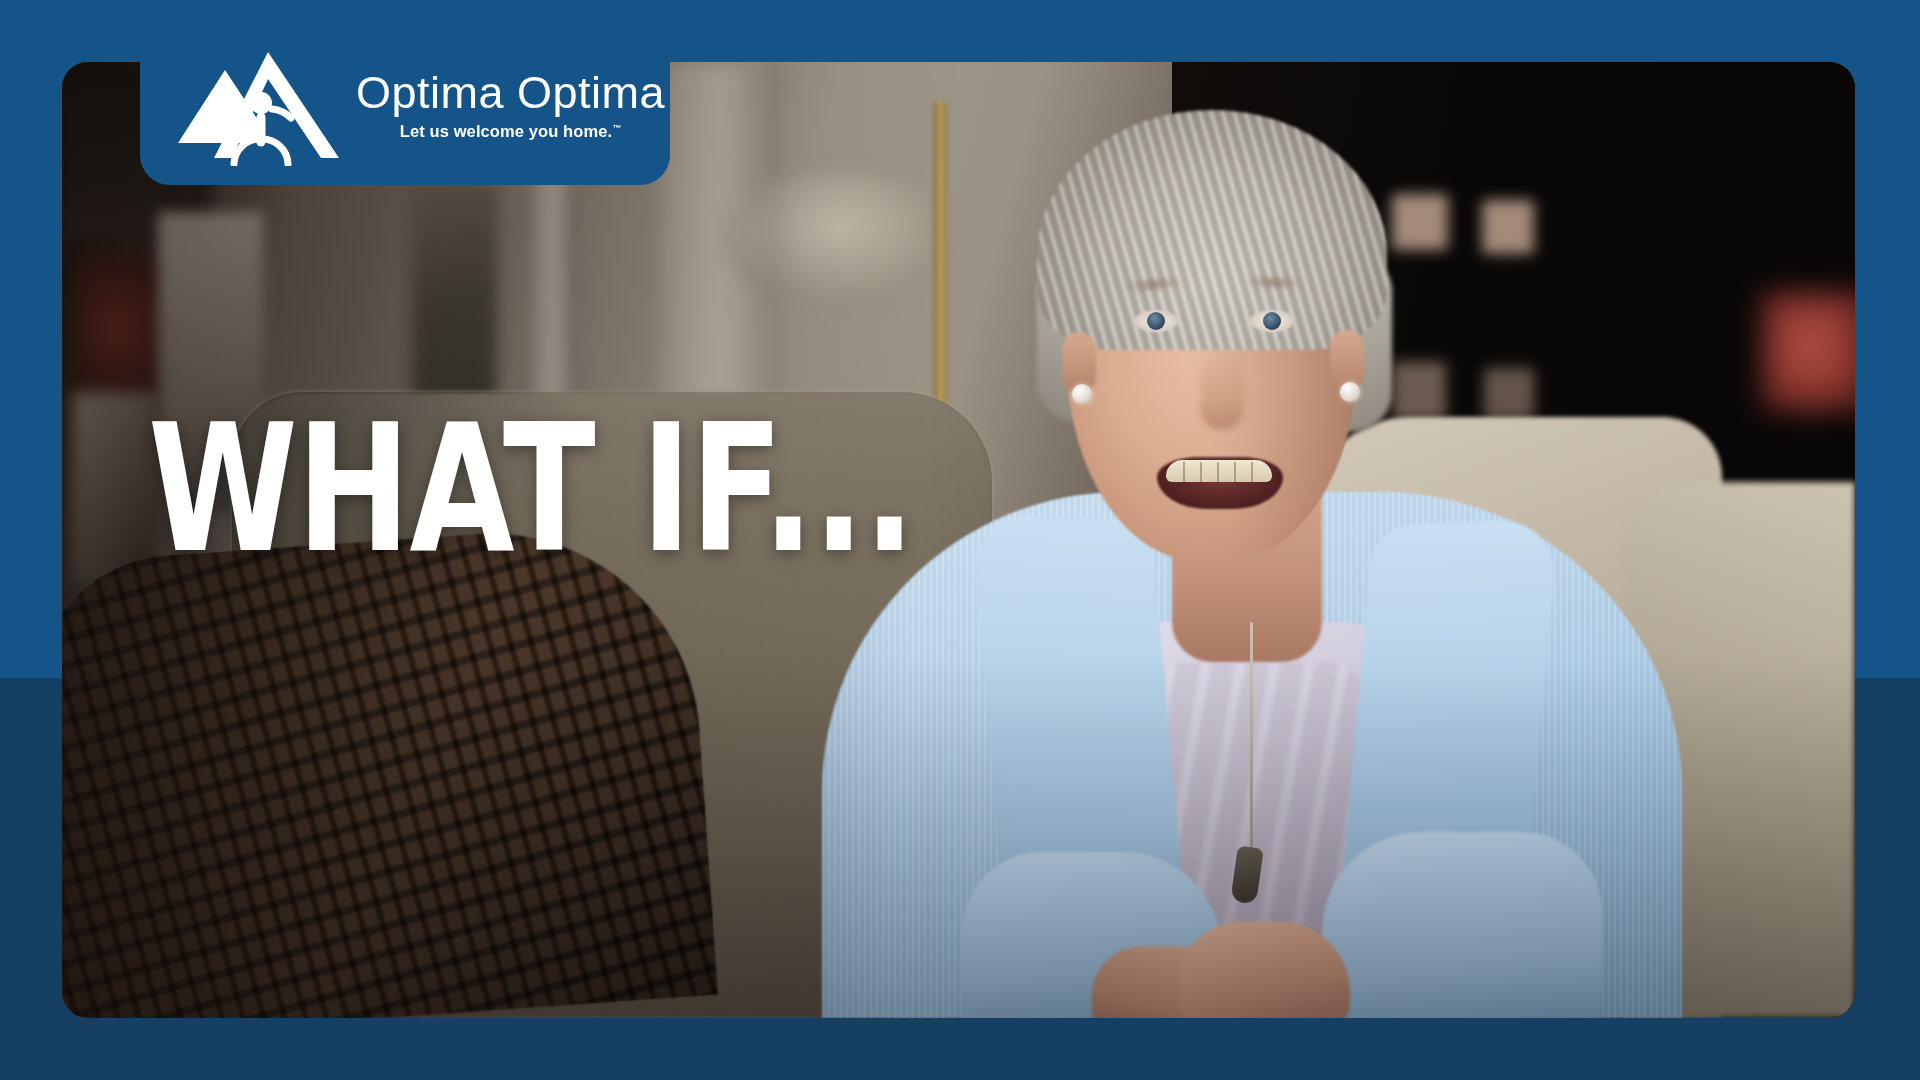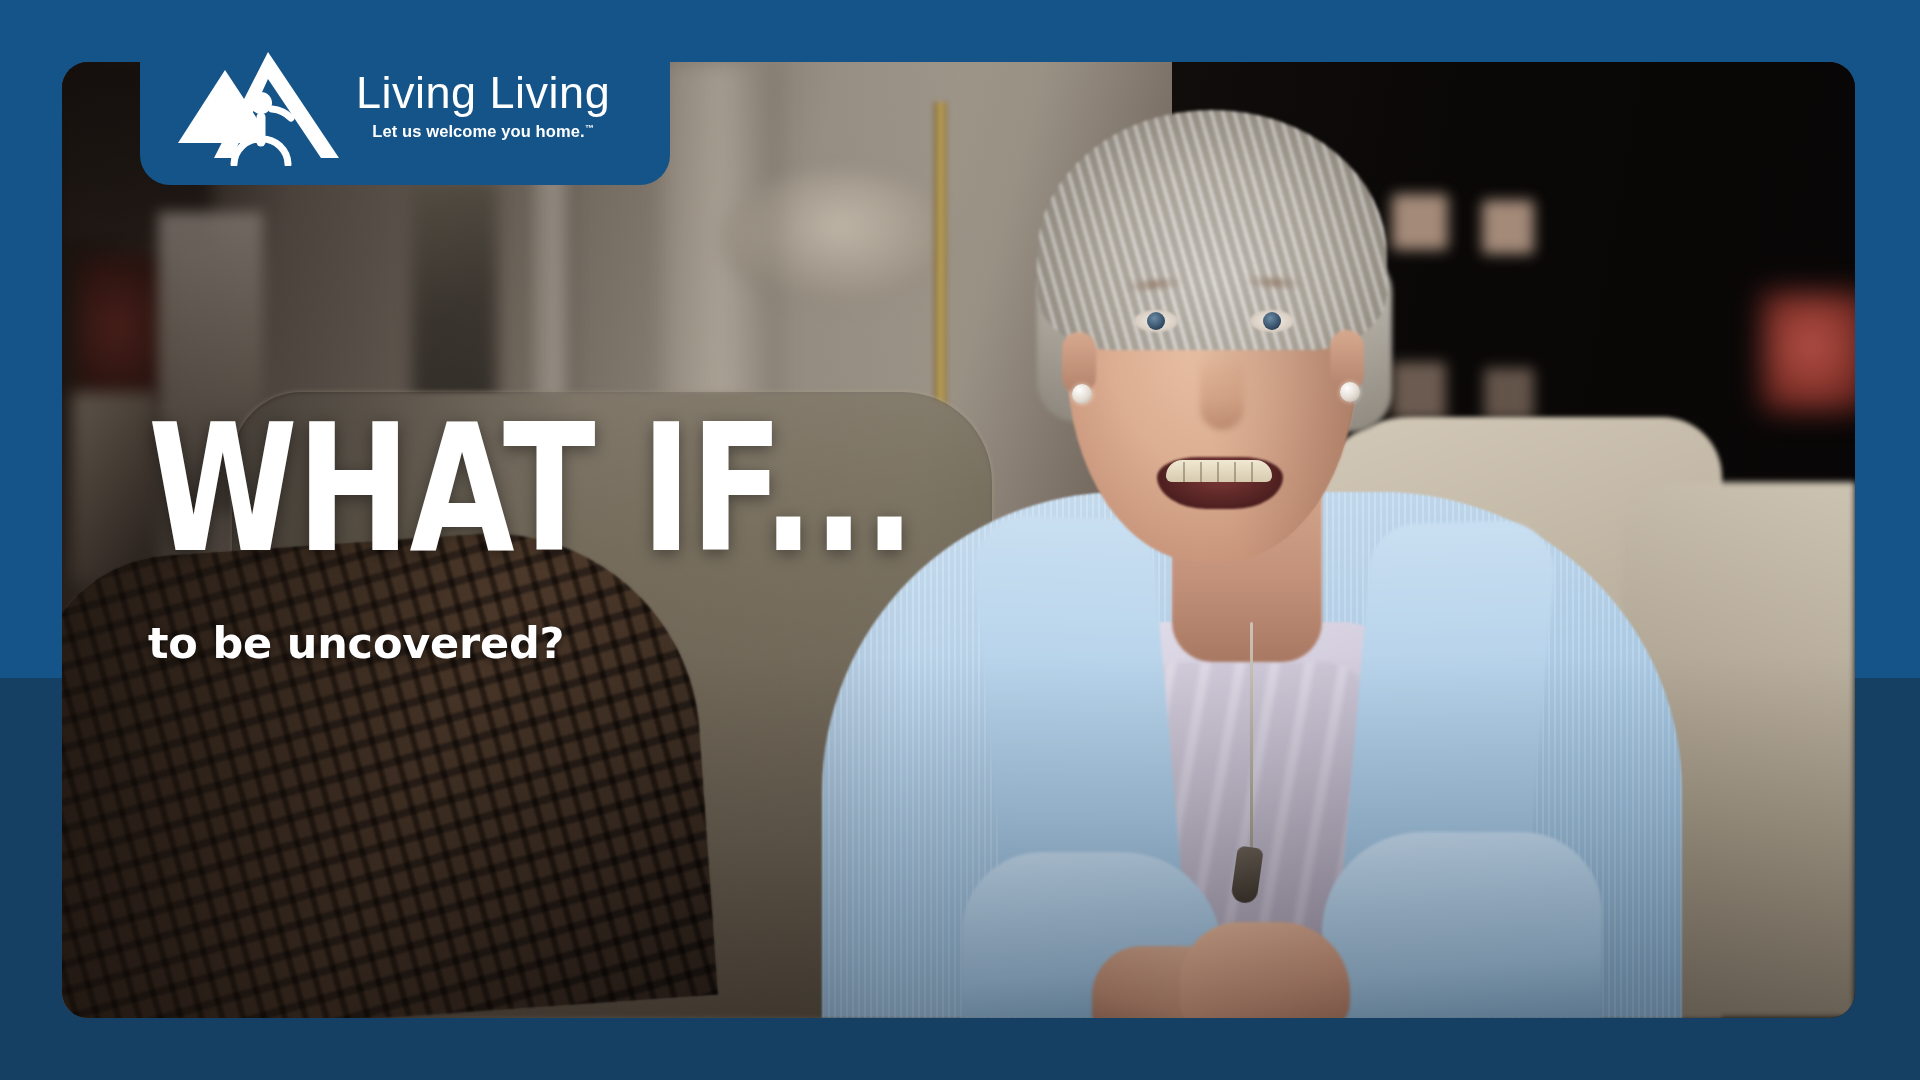--- a/index.html
+++ b/index.html
@@ -474,21 +474,20 @@
 
   <div class="ph" id="pillow"></div>
   <div class="ph" id="pillow-shade"></div>
 
   <div class="ph" id="card-vignette"></div>
 </div>
 
 <div id="headline-block">
   <div id="headline">WHAT IF...</div>
   <div id="subheadline">
-    <span class="ln">to be uncovered?</span>
   </div>
 </div>
 
 <div id="logo-badge">
   <span id="logo-mark">
     <svg viewBox="0 0 170 120" width="170" height="120" aria-hidden="true">
 
       <path d="M98 6 L169 112 L151 112 L98 33 L62 112 L44 112 Z" fill="#ffffff"></path>
 
       <path d="M55 24 L92 80 L92 97 L8 97 Z" fill="#ffffff"></path>
@@ -498,16 +497,16 @@
       <path d="M61 72 A31 31 0 0 1 80 63" fill="none" stroke="#ffffff" stroke-width="7" stroke-linecap="round"></path>
       <path d="M121 72 A31 31 0 0 0 102 63" fill="none" stroke="#ffffff" stroke-width="7" stroke-linecap="round"></path>
 
       <path d="M91 71 L91 96" stroke="#ffffff" stroke-width="9" stroke-linecap="round"></path>
 
       <path d="M91 93 A26 26 0 0 0 64 118" fill="none" stroke="#ffffff" stroke-width="7" stroke-linecap="round"></path>
       <path d="M91 93 A26 26 0 0 1 118 118" fill="none" stroke="#ffffff" stroke-width="7" stroke-linecap="round"></path>
     </svg>
   </span>
   <span id="logo-words">
-    <span id="logo-title">Living Living</span>
+    <span id="logo-title">Optima Optima</span>
     <span id="logo-tagline"><span>Let us welcome you home.</span><sup>™</sup></span>
   </span>
 </div>
 
 </body></html>

